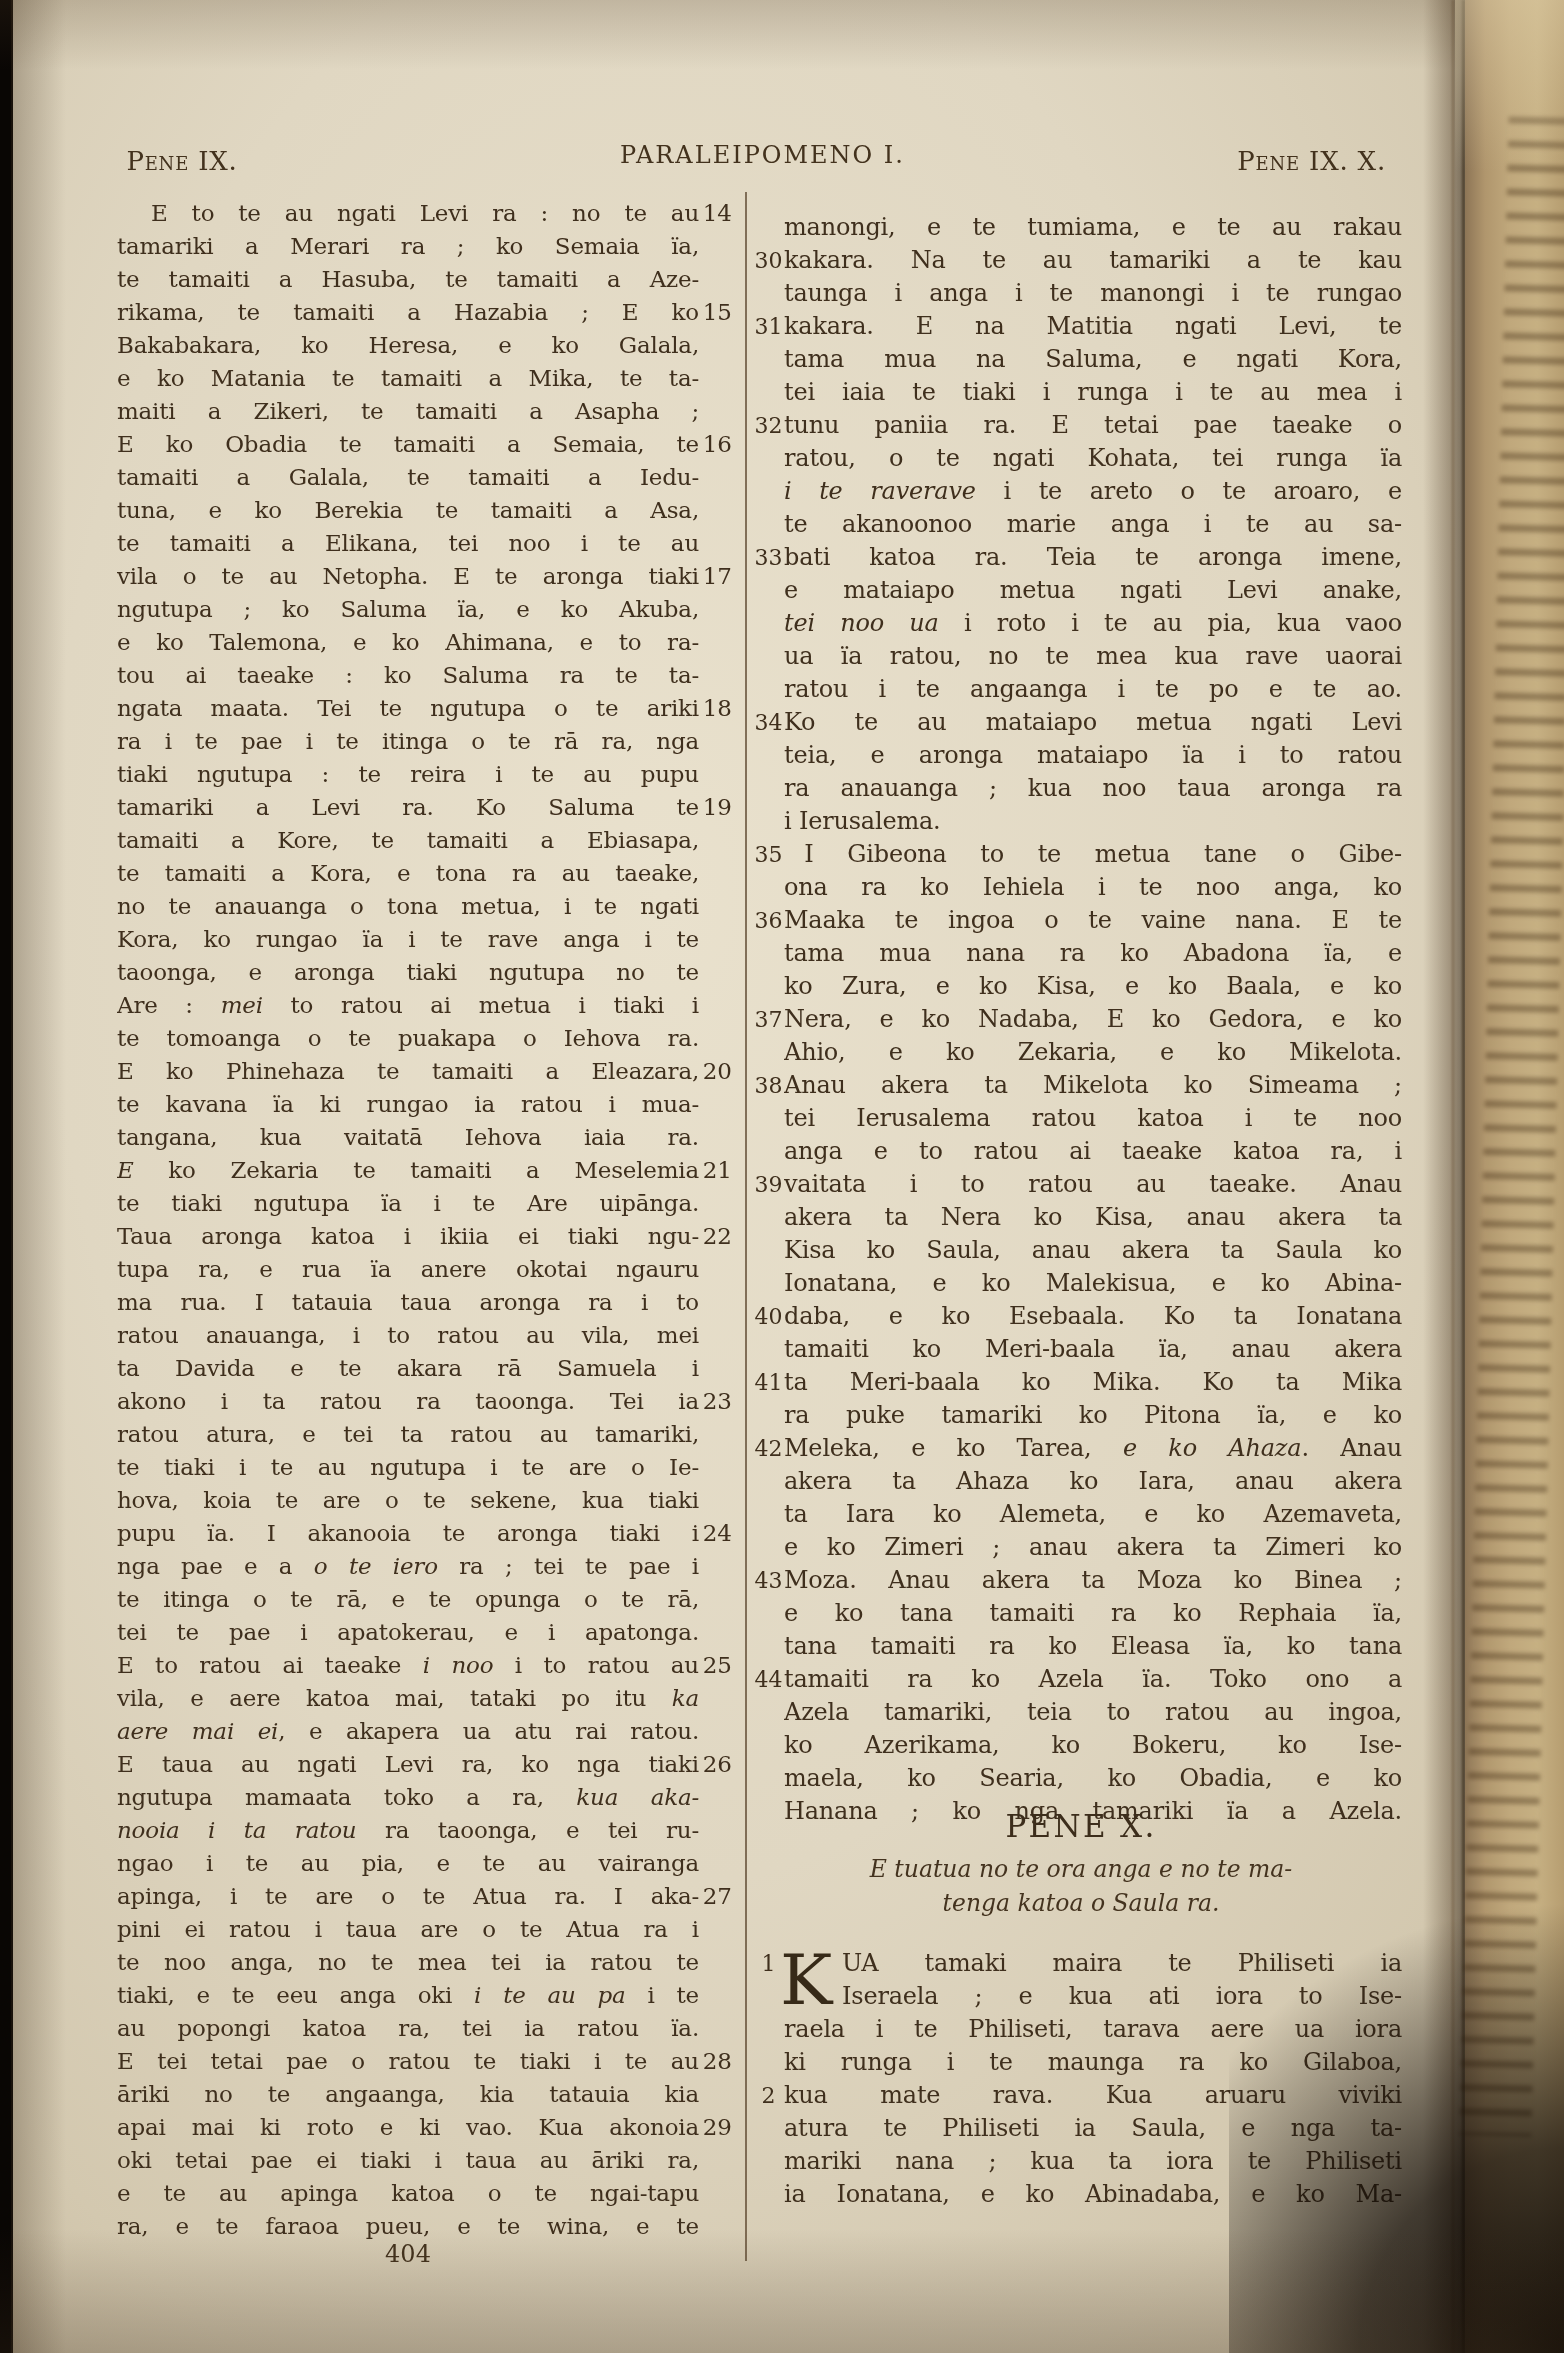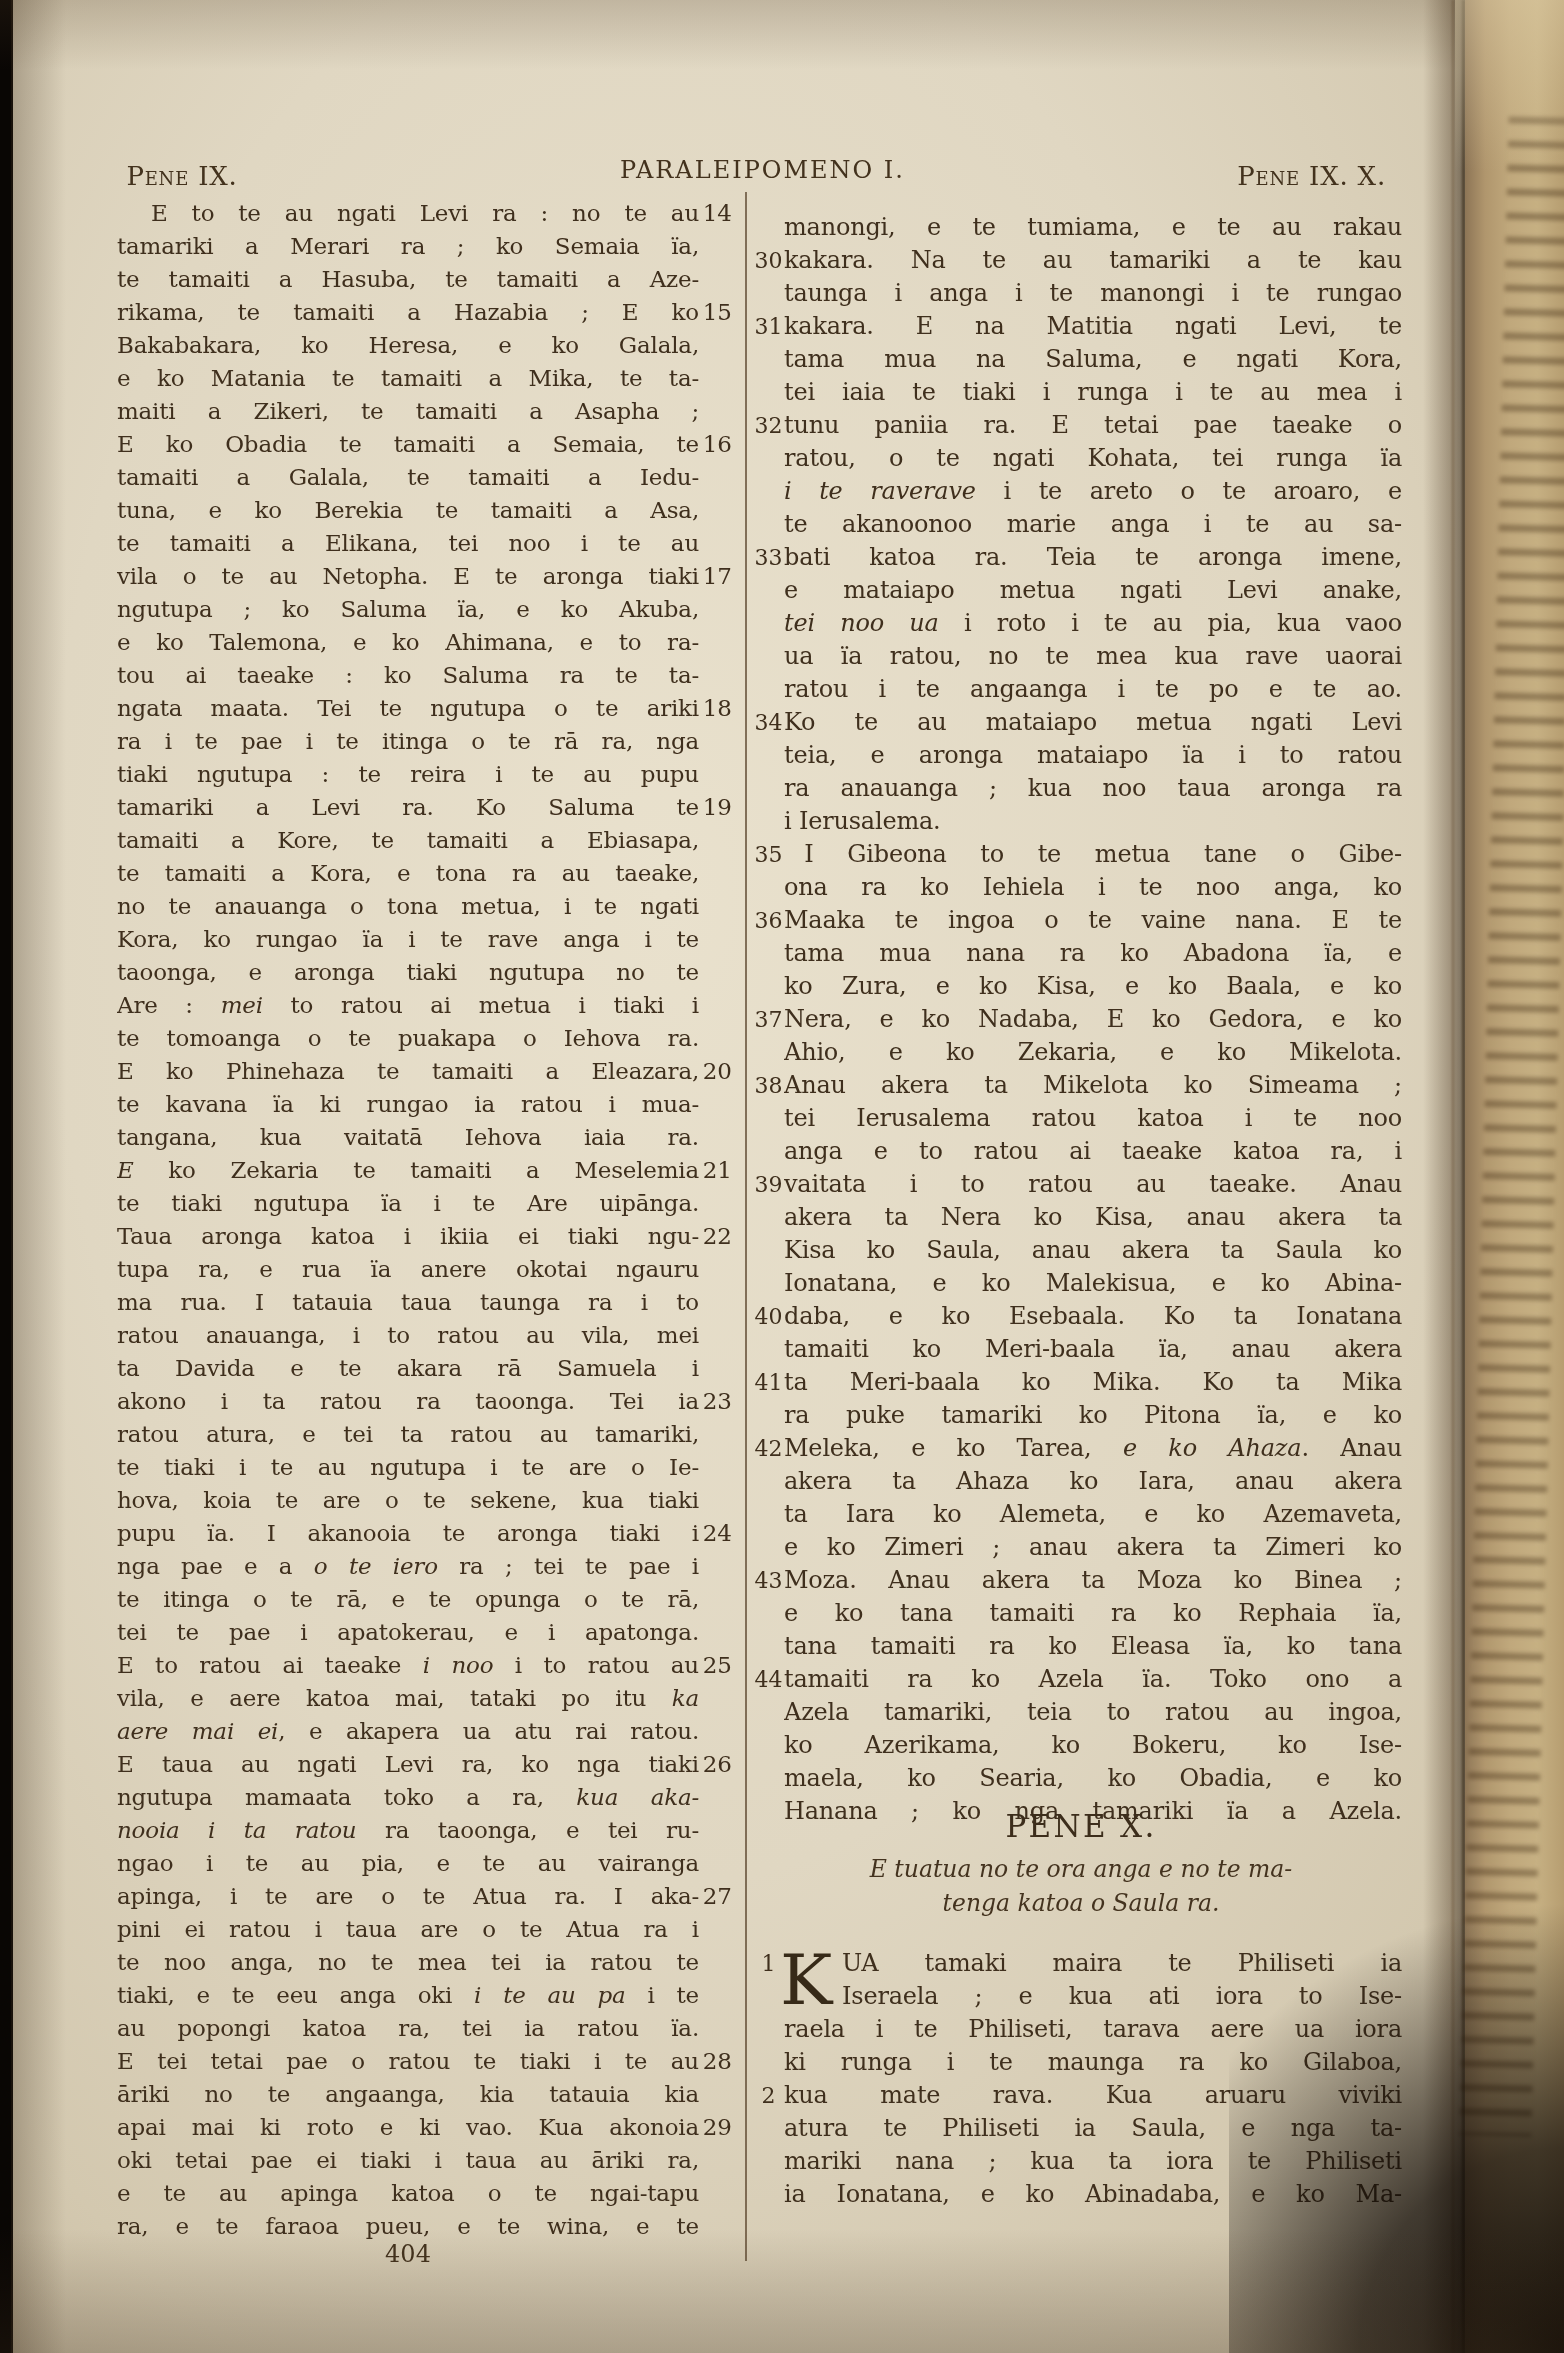--- a/index.html
+++ b/index.html
@@ -27,21 +27,21 @@
         background:linear-gradient(to right,#8d7556 0%, #b0966d 20%, #c0a87c 45%, #c6b083 72%, #b69d70 100%);}
   .adjacent-texture{position:absolute;right:9.4px;top:117px;height:2019px;width:72px;
         background:repeating-linear-gradient(to bottom, rgba(70,48,22,.55) 0 7px, rgba(198,176,131,.06) 7px 24px);
         filter:blur(2.3px);transform:rotate(1.4deg);opacity:.72;}
   .corner-dark{position:absolute;right:0;bottom:0;width:336px;height:548px;
         background:radial-gradient(circle at 100% 100%, rgba(12,7,3,.96) 0%, rgba(12,7,3,.72) 32%, rgba(12,7,3,0) 70%);}
   .corner-top{position:absolute;right:0;top:0;width:110px;height:172px;
         background:linear-gradient(to bottom, rgba(226,210,172,.45), rgba(226,210,172,0));}
 
   
-  .header{position:absolute;left:117px;top:156px;width:1291px;height:41px;text-align:right;}
+  .header{position:absolute;left:117px;top:141px;width:1291px;height:41px;text-align:right;}
   .h-left{position:absolute;left:9.4px;top:4.7px;font-size:26px;font-variant-caps:small-caps;letter-spacing:0.8px;color:#43321d;}
   .h-center{position:absolute;left:50%;transform:translateX(-50%);top:0;font-size:24px;letter-spacing:2px;color:#43321d;}
   .h-right{position:absolute;right:22px;top:4.7px;font-size:26px;font-variant-caps:small-caps;letter-spacing:0.8px;color:#43321d;}
 
   .col-rule{position:absolute;left:745px;top:192px;width:1.6px;height:2069px;background:rgba(95,74,50,.75);}
 
   .col{position:absolute;top:197px;}
   .lc{left:117px;width:626px;}
   .rc{left:753px;width:656px;margin-top:14px;}
   .row{display:flex;height:33px;line-height:33px;}
@@ -208,21 +208,21 @@
       </div>
       <div class="row">
         <span class="txt">Taua aronga katoa i ikiia ei tiaki ngu-</span>
         <span class="num">22</span>
       </div>
       <div class="row">
         <span class="txt">tupa ra, e rua ïa anere okotai ngauru</span>
         <span class="num"></span>
       </div>
       <div class="row">
-        <span class="txt">ma rua.  I tatauia taua taunga ra i to</span>
+        <span class="txt">ma rua.  I tatauia taua aronga ra i to</span>
         <span class="num"></span>
       </div>
       <div class="row">
         <span class="txt">ratou anauanga, i to ratou au vila, mei</span>
         <span class="num"></span>
       </div>
       <div class="row">
         <span class="txt">ta Davida e te akara rā Samuela i</span>
         <span class="num"></span>
       </div>

